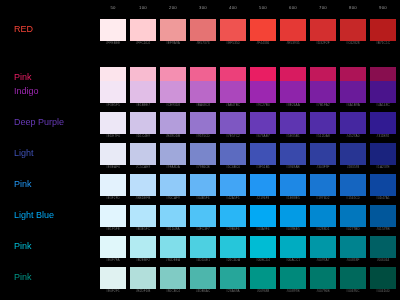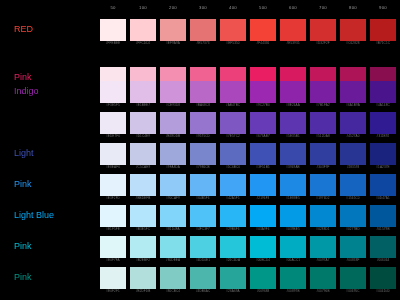--- a/index.html
+++ b/index.html
@@ -229,20 +229,21 @@
         <div class="swatch-cell" style="left: 340px;">
           <div class="swatch" style="background: rgb(106, 27, 154);"></div>
         </div>
         <div class="hex-label" style="left: 340px;">#6A1B9A</div>
         <div class="swatch-cell" style="left: 370px;">
           <div class="swatch" style="background: rgb(74, 20, 140);"></div>
         </div>
         <div class="hex-label" style="left: 370px;">#4A148C</div>
       </div>
       <div class="palette-row" style="top: 109px;">
+        <div class="row-label" style="color: rgb(103, 58, 183);">Deep Purple</div>
         <div class="swatch-cell" style="left: 100px;">
           <div class="swatch light-tex" style="background: rgb(237, 231, 246);"></div>
         </div>
         <div class="hex-label" style="left: 100px;">#EDE7F6</div>
         <div class="swatch-cell" style="left: 130px;">
           <div class="swatch" style="background: rgb(209, 196, 233);"></div>
         </div>
         <div class="hex-label" style="left: 130px;">#D1C4E9</div>
         <div class="swatch-cell" style="left: 160px;">
           <div class="swatch" style="background: rgb(179, 157, 219);"></div>

